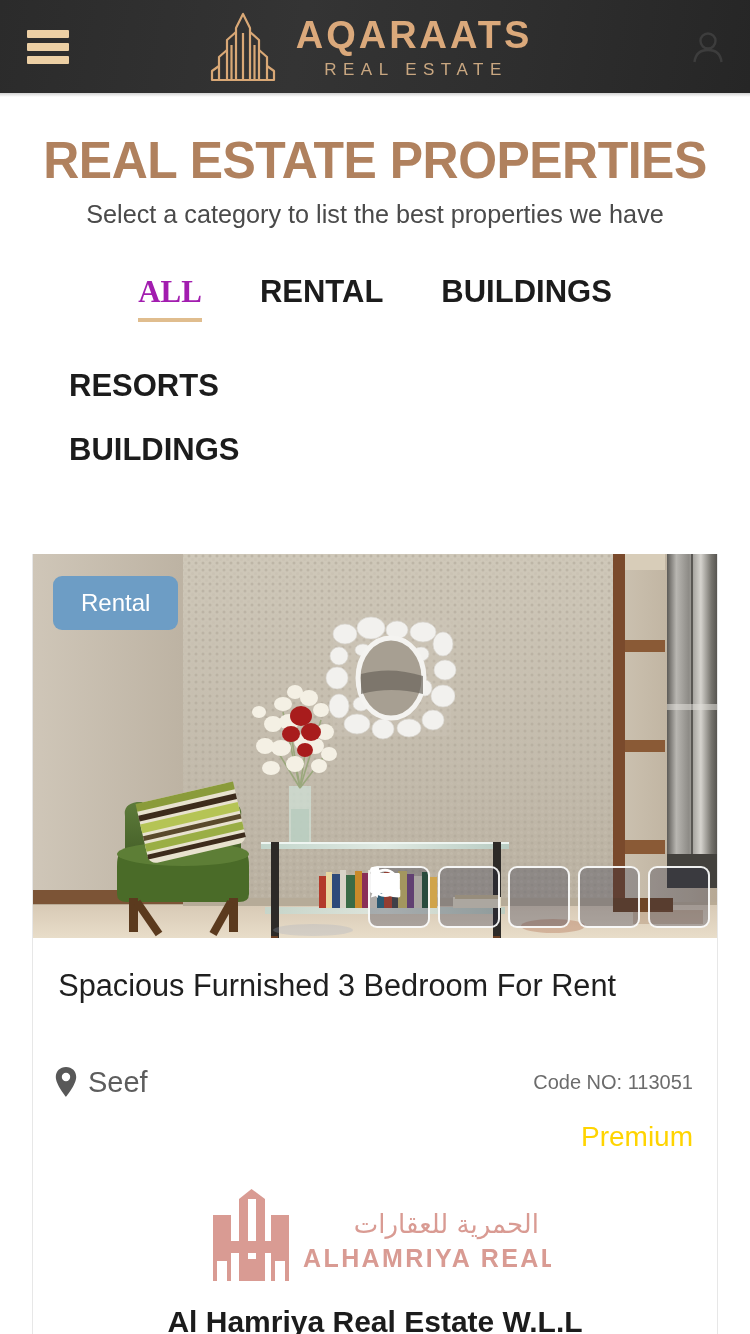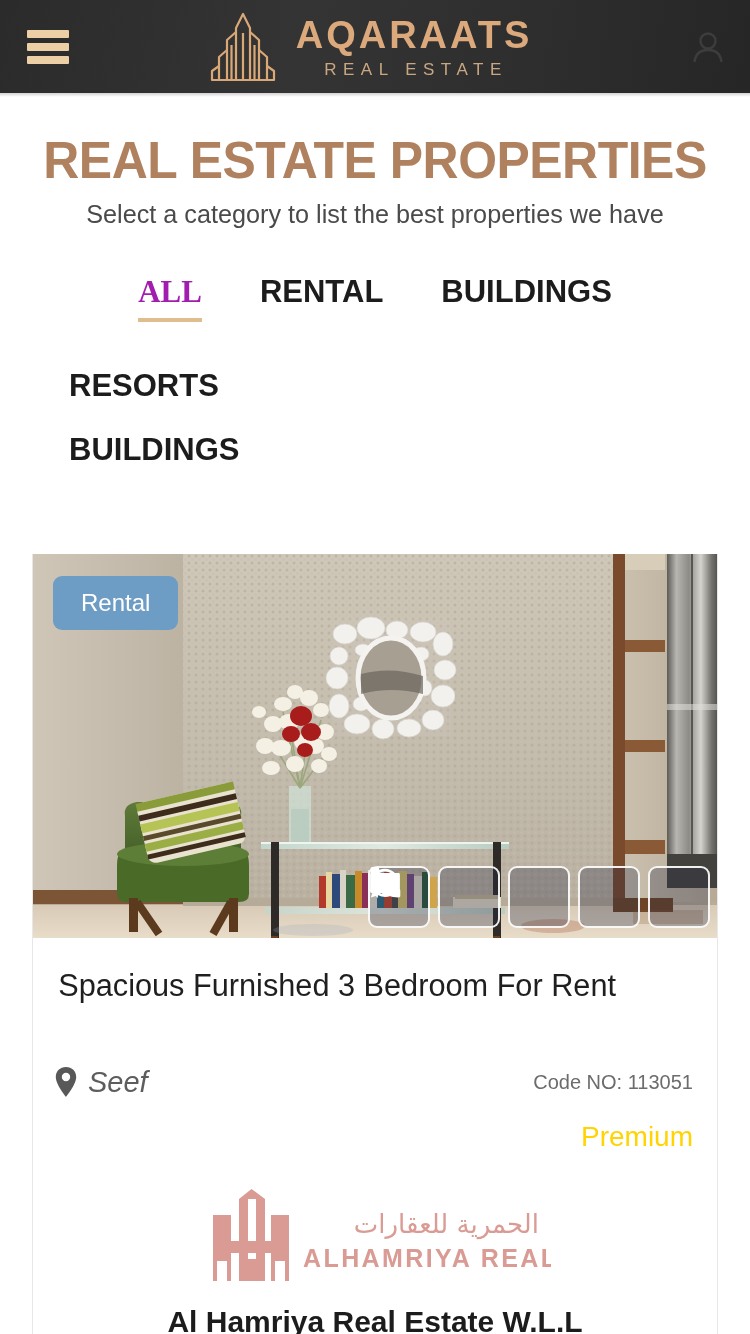--- a/index.html
+++ b/index.html
@@ -214,21 +214,20 @@
     align-items: center;
     justify-content: space-between;
     margin-top: 62px;
   }
   .meta-left { display: flex; align-items: center; gap: 11px; }
   .pin-icon { width: 22px; height: 30px; fill: #585858; display: block; }
   .meta-location {
     font-size: 29px;
     color: #5d5d5d;
     font-family: "Liberation Sans Narrow", "Liberation Sans", sans-serif;
-    font-style: italic;
   }
   .meta-code {
     font-size: 20px;
     color: #6c6c6c;
     font-family: "Liberation Sans Narrow", "Liberation Sans", sans-serif;
     padding-right: 2px;
   }
 
   .premium-row { text-align: right; margin-top: 22px; padding-right: 2px; }
   .premium {

